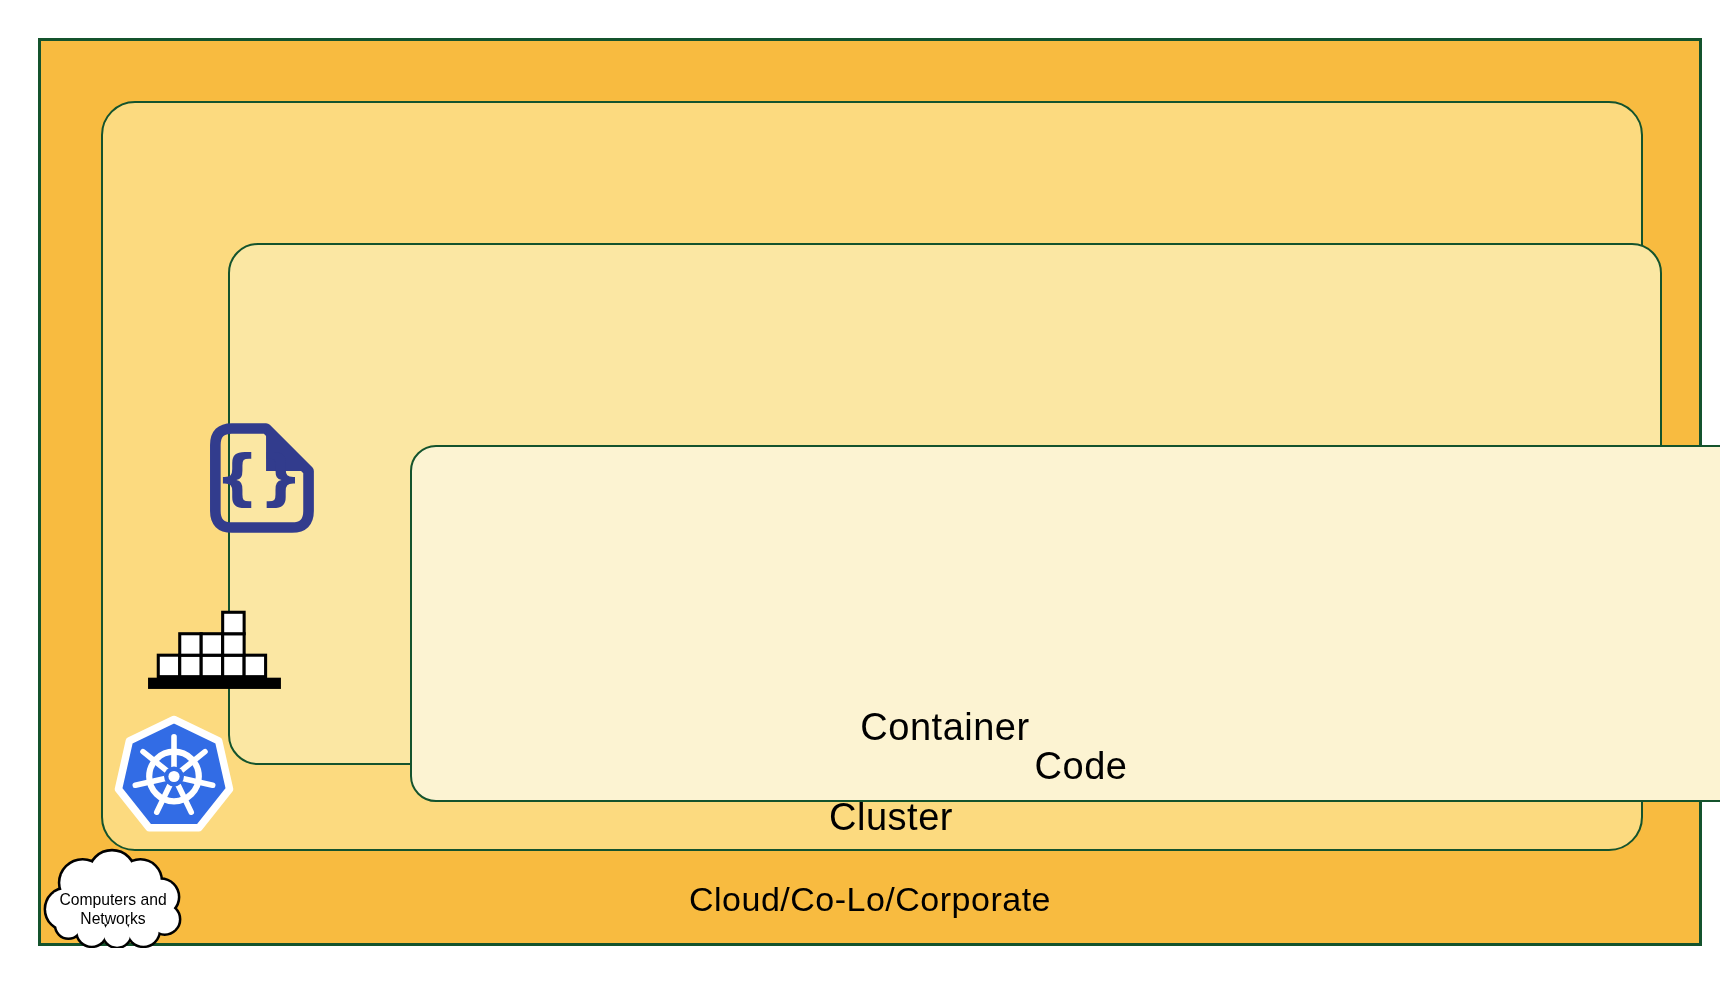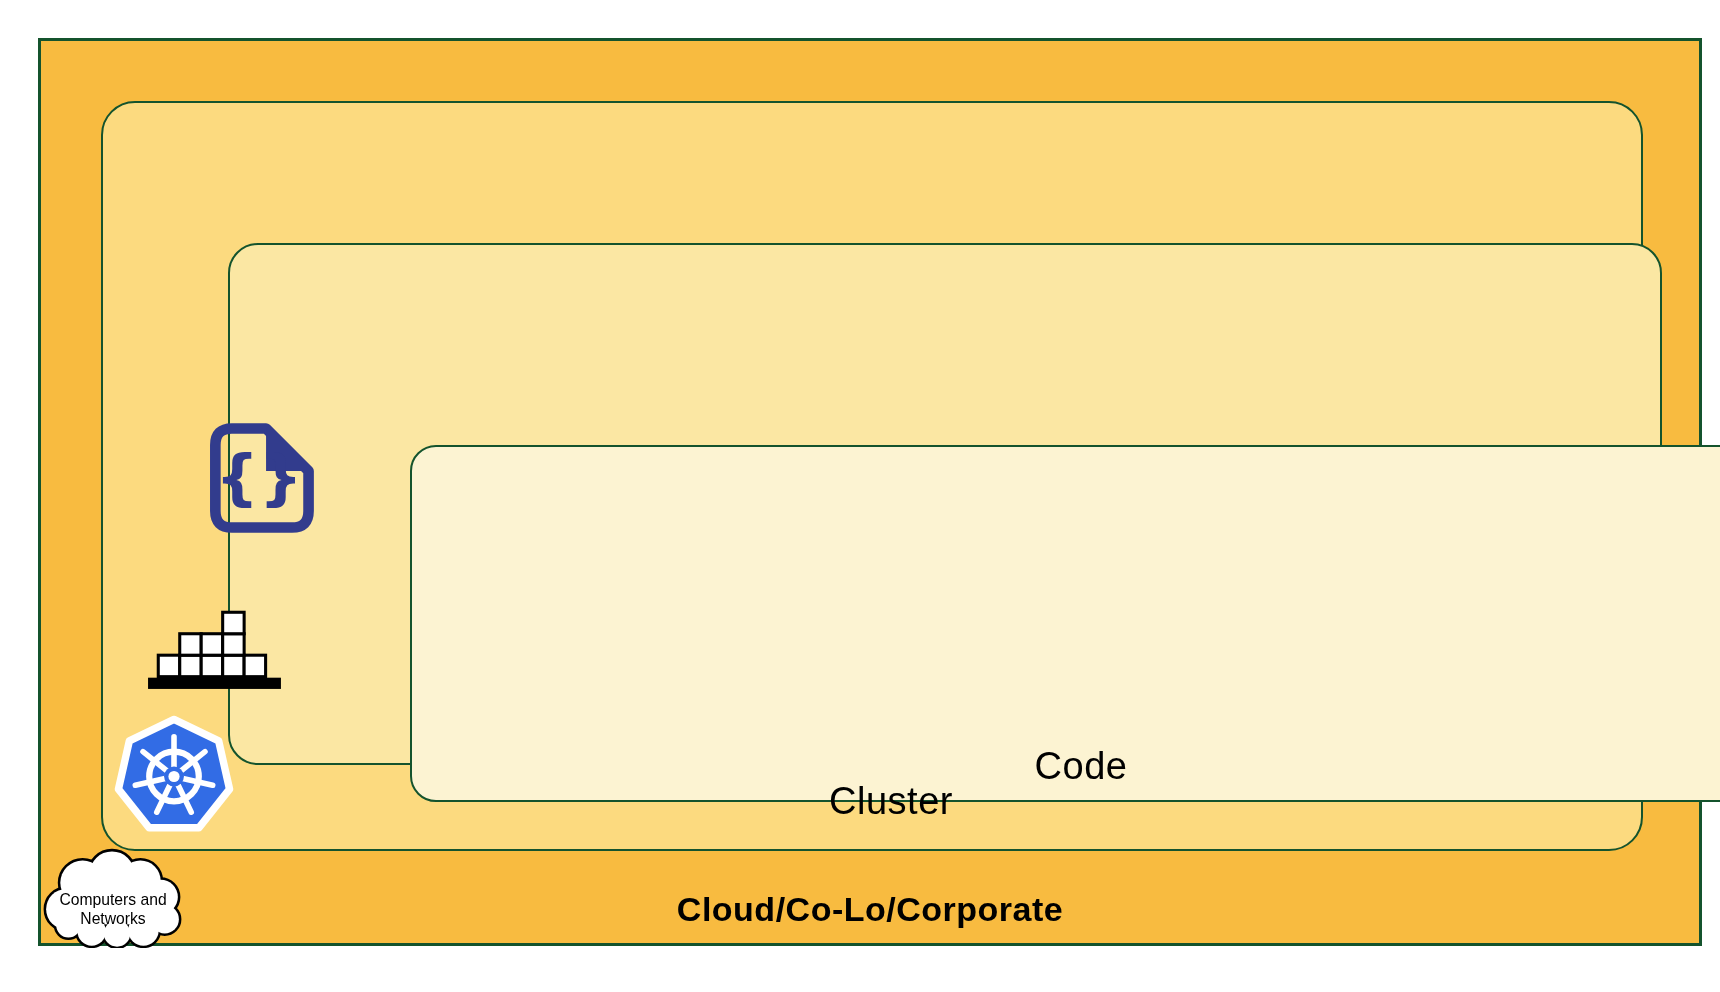--- a/index.html
+++ b/index.html
@@ -39,26 +39,25 @@
   .layer-label {
     position: absolute;
     left: 0; right: 0;
     text-align: center;
     color: #000;
     font-size: 38px;
     letter-spacing: 0.5px;
   }
   .label-code      { bottom: 12px; }
   .label-container { bottom: 14px; }
-  .label-cluster   { bottom: 26px; margin-left: 38px; }
+  .label-cluster   { bottom: 10px; margin-left: 38px; }
   .label-datacenter {
-    bottom: 13px;
+    bottom: 23px;
     font-size: 34px;
     line-height: 1.22;
-    font-weight: bold;
   }
 
   .icon { position: absolute; }
   .icon-code      { left: 200px; top: 418px; width: 118px; height: 120px; }
   .icon-container { left: 145px; top: 600px; width: 140px; height: 92px;  }
   .icon-kubernetes{ left: 112px; top: 710px; width: 124px; height: 128px; z-index: 6; }
   .icon-cloud     { left: 36px;  top: 848px; width: 152px; height: 100px; z-index: 7; }
 
   .navy-stroke { stroke: var(--code-icon); fill: none; stroke-width: 9; stroke-linejoin: round; }
   .navy-fill   { fill: var(--code-icon); }
@@ -94,20 +93,21 @@
   <div class="layer layer-datacenter">
 
     <div class="layer layer-cluster">
 
       <div class="layer layer-container">
 
         <div class="layer layer-code">
           <div class="layer-label label-code">Code</div>
         </div>
 
+        <div class="layer-label label-container">Container</div>
       </div>
 
       <div class="layer-label label-cluster">Cluster</div>
     </div>
 
     <div class="layer-label label-datacenter">
       <div>Cloud/Co-Lo/Corporate</div>
     </div>
   </div>
 

